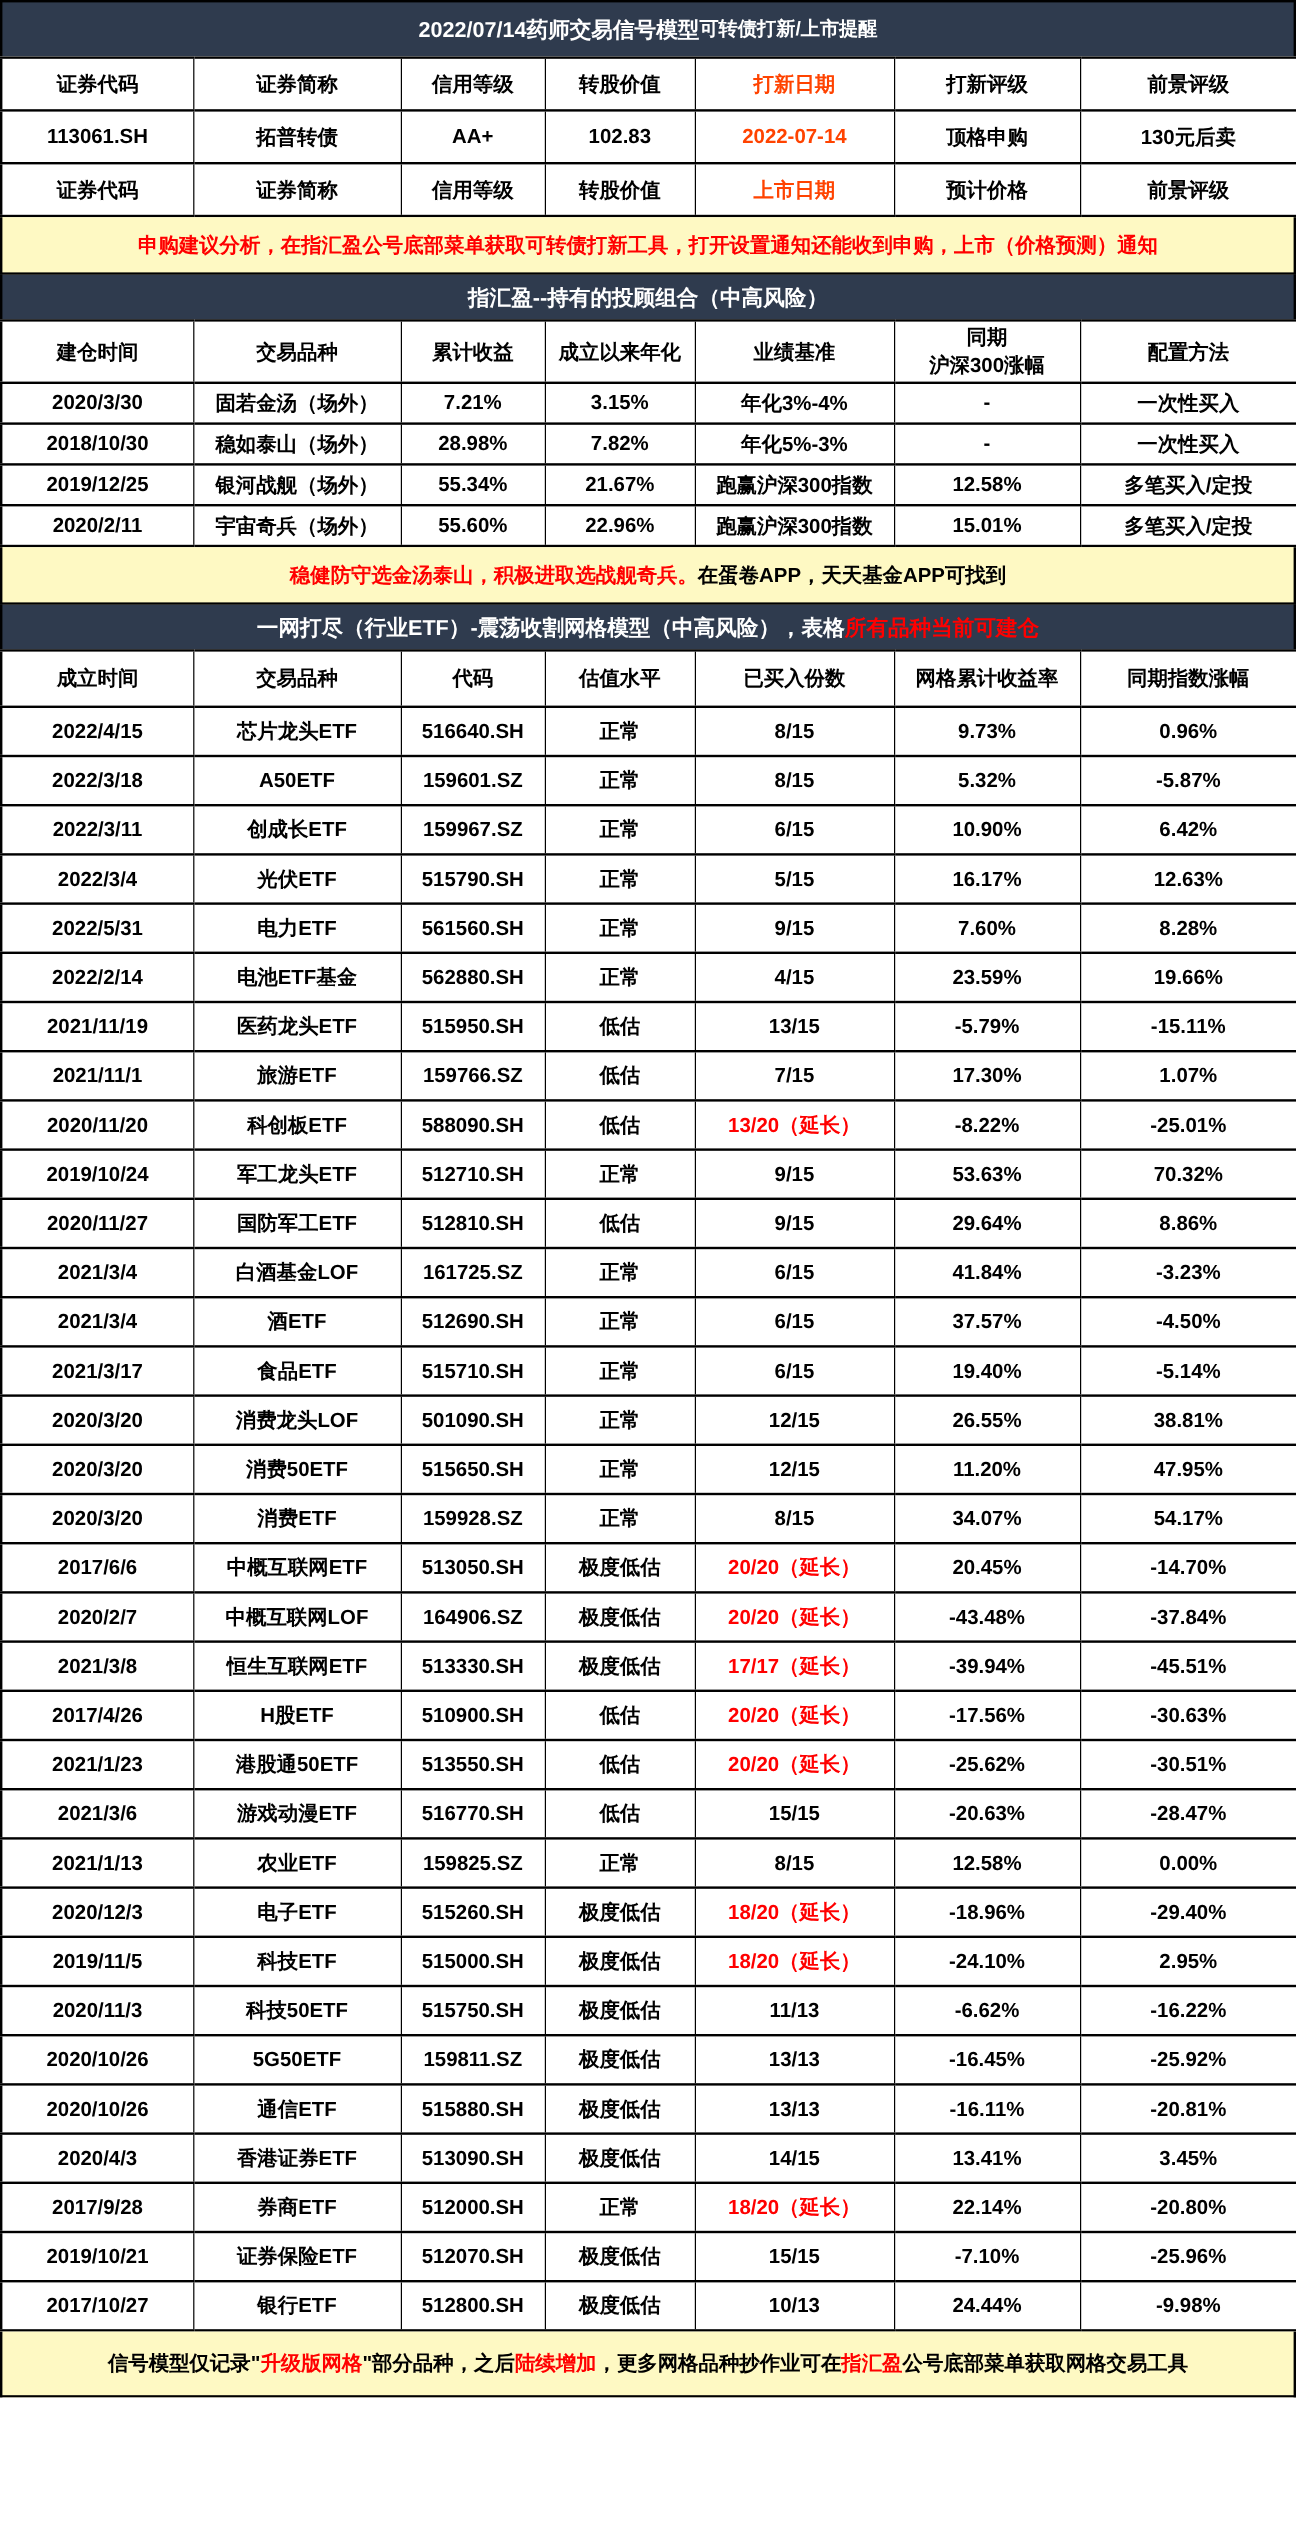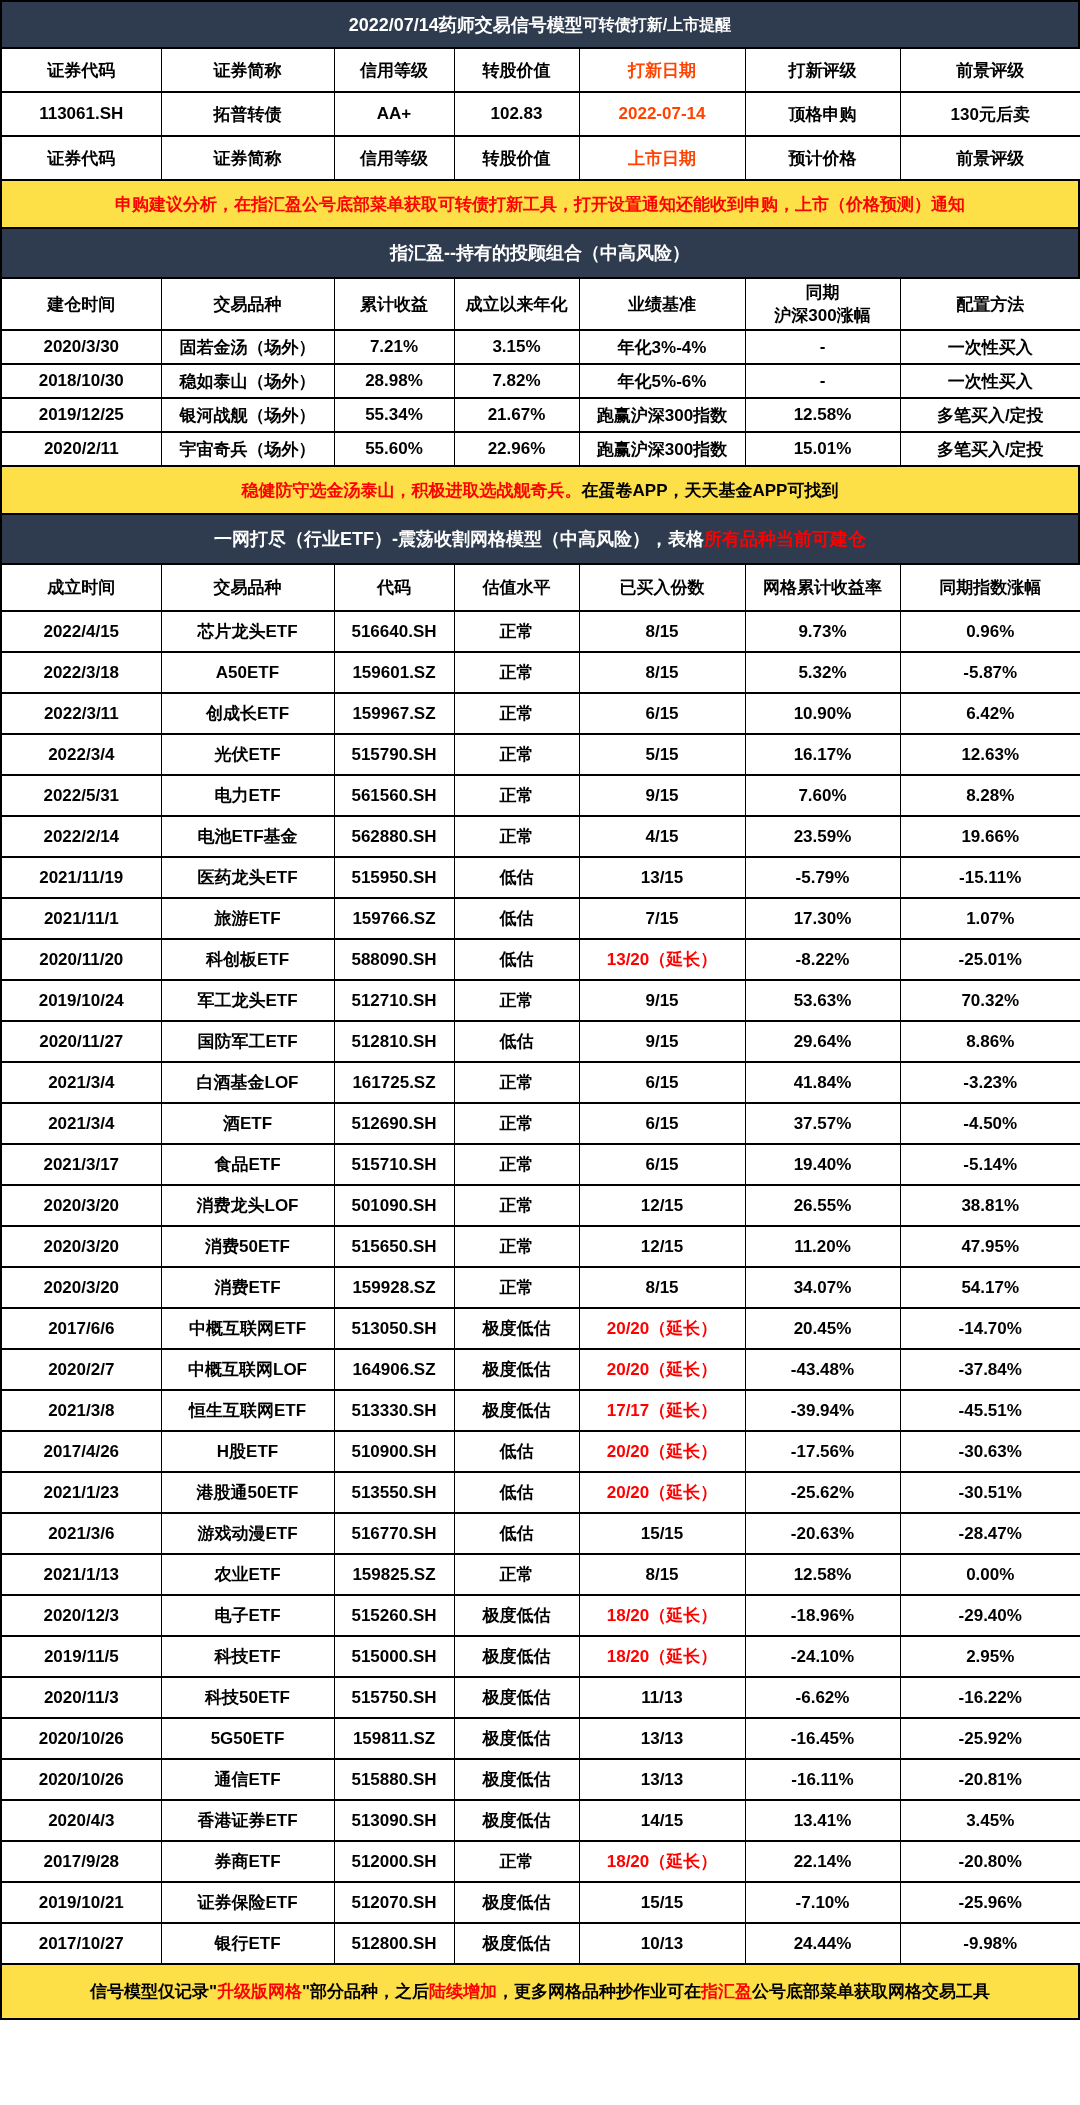--- a/index.html
+++ b/index.html
@@ -20,21 +20,21 @@
     border: 2px solid #000;
     border-bottom: none;
     display: flex;
     flex-direction: row;
     justify-content: center;
     align-items: center;
   }
   .titlebar { height: 47px; }
   .titlebar .l1 { font-size: 18px; line-height: 24px; }
   .titlebar .l2 { font-size: 16px; line-height: 19px; }
-  .sectionbar { height: 48px; font-size: 18px; flex-direction: row; border-top: none; }
+  .sectionbar { height: 37px; font-size: 18px; flex-direction: row; border-top: none; }
 
   
   table.grid {
     width: 1080px;
     table-layout: fixed;
     border-collapse: collapse;
     background: #fff;
   }
   table.grid td {
     border-left: 1px solid #000;
@@ -50,21 +50,21 @@
   }
   table.grid { border: 2px solid #000; }
   table.cb td { height: 44px; }
   table.pf td.h { height: 50px; }
   table.pf td { height: 34px; }
   table.etf td.h { height: 47px; }
   table.etf td { height: 41px; }
 
   
   .banner {
-    background: #fde047;
+    background: #fef9c3;
     border: 2px solid #000;
     border-top: none;
     min-height: 48px;
     display: flex;
     align-items: center;
     justify-content: center;
     text-align: center;
     font-size: 17px;
     padding: 4px 8px;
   }
@@ -164,21 +164,21 @@
           <td>年化3%-4%</td>
           <td>-</td>
           <td>一次性买入</td>
         </tr>
 
         <tr>
           <td>2018/10/30</td>
           <td>稳如泰山（场外）</td>
           <td>28.98%</td>
           <td>7.82%</td>
-          <td>年化5%-6%</td>
+          <td>年化5%-3%</td>
           <td>-</td>
           <td>一次性买入</td>
         </tr>
 
         <tr>
           <td>2019/12/25</td>
           <td>银河战舰（场外）</td>
           <td>55.34%</td>
           <td>21.67%</td>
           <td>跑赢沪深300指数</td>

